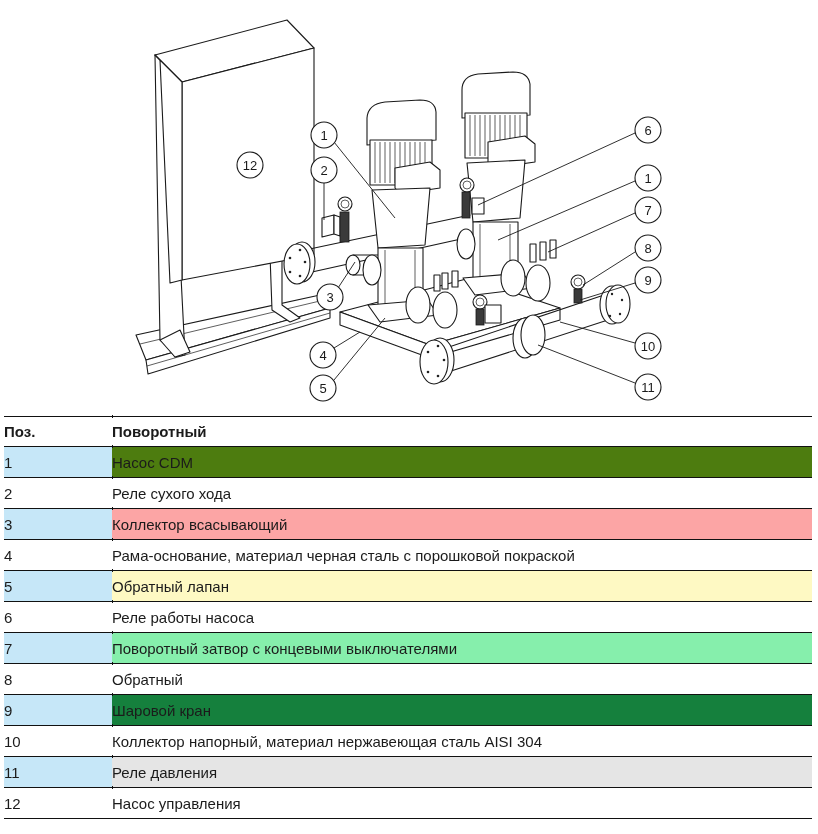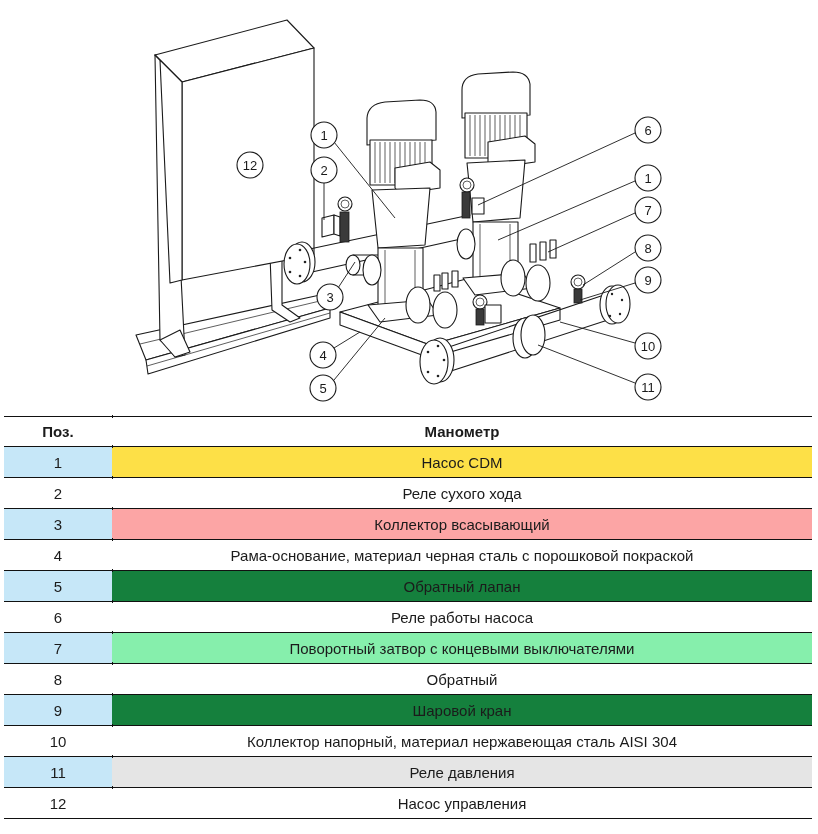--- a/index.html
+++ b/index.html
@@ -8,21 +8,21 @@
   #diagram svg { display:block; }
   .ln { fill:none; stroke:#1a1a1a; stroke-width:1.1; stroke-linejoin:round; stroke-linecap:round; }
   .lnw { fill:#ffffff; stroke:#1a1a1a; stroke-width:1.1; stroke-linejoin:round; }
   .thin { fill:none; stroke:#1a1a1a; stroke-width:0.7; }
   .dark { fill:#3a3a3a; stroke:#1a1a1a; stroke-width:0.8; }
   .callout-circle { fill:#ffffff; stroke:#1a1a1a; stroke-width:1.1; }
   .callout-text { font-family:"Liberation Sans", sans-serif; font-size:13px; fill:#1a1a1a; text-anchor:middle; dominant-baseline:central; }
   .leader { stroke:#1a1a1a; stroke-width:0.9; fill:none; }
 
   #parts-table { position:absolute; left:4px; top:416px; width:808px; border-collapse:collapse; }
-  #parts-table th, #parts-table td { border-top:1.5px solid #111; border-bottom:1.5px solid #111; padding:0; font-size:15px; text-align:center; position:relative; }
+  #parts-table th, #parts-table td { border-top:1.5px solid #111; border-bottom:1.5px solid #111; padding:0; font-size:15px; text-align:left; position:relative; }
   #parts-table thead th { height:29px; font-weight:bold; font-size:15px; }
   #parts-table tbody td { height:30px; }
   #parts-table th.pos, #parts-table td.pos { width:108px; }
   #parts-table tbody tr.alt td { background:#c6e7f8; }
   .tick { position:absolute; left:107px; top:-2px; width:1px; height:3px; background:#111; }
 </style>
 </head>
 <body>
 
 <div id="diagram">
@@ -250,43 +250,43 @@
     <circle class="callout-circle" cx="648" cy="387" r="13"></circle>
     <text class="callout-text" x="648" y="387">11</text>
   </g>
 </svg>
 </div>
 
 <table id="parts-table">
   <thead>
     <tr>
       <th class="pos">Поз.</th>
-      <th><span class="tick" style="left: 0px;"></span><span>Манометр</span></th>
+      <th><span class="tick" style="left: 0px;"></span><span>Поворотный</span></th>
     </tr>
   </thead>
   <tbody>
     <tr class="alt">
       <td class="pos" style="background: rgb(198, 231, 248);">1</td>
-      <td style="background: #fde047;"><span class="tick" style="left: 0px;"></span><span>Насос CDM</span></td>
+      <td style="background: #4d7c0f;"><span class="tick" style="left: 0px;"></span><span>Насос CDM</span></td>
     </tr>
     <tr>
       <td class="pos">2</td>
       <td><span class="tick" style="left: 0px;"></span><span>Реле сухого хода</span></td>
     </tr>
     <tr class="alt">
       <td class="pos" style="background: rgb(198, 231, 248);">3</td>
       <td style="background: #fca5a5;"><span class="tick" style="left: 0px;"></span><span>Коллектор всасывающий</span></td>
     </tr>
     <tr>
       <td class="pos">4</td>
       <td><span class="tick" style="left: 0px;"></span><span>Рама-основание, материал черная сталь с порошковой покраской</span></td>
     </tr>
     <tr class="alt">
       <td class="pos" style="background: rgb(198, 231, 248);">5</td>
-      <td style="background: #15803d;"><span class="tick" style="left: 0px;"></span><span>Обратный лапан</span></td>
+      <td style="background: #fef9c3;"><span class="tick" style="left: 0px;"></span><span>Обратный лапан</span></td>
     </tr>
     <tr>
       <td class="pos">6</td>
       <td><span class="tick" style="left: 0px;"></span><span>Реле работы насоса</span></td>
     </tr>
     <tr class="alt">
       <td class="pos" style="background: rgb(198, 231, 248);">7</td>
       <td style="background: #86efac;"><span class="tick" style="left: 0px;"></span><span>Поворотный затвор с концевыми выключателями</span></td>
     </tr>
     <tr>

